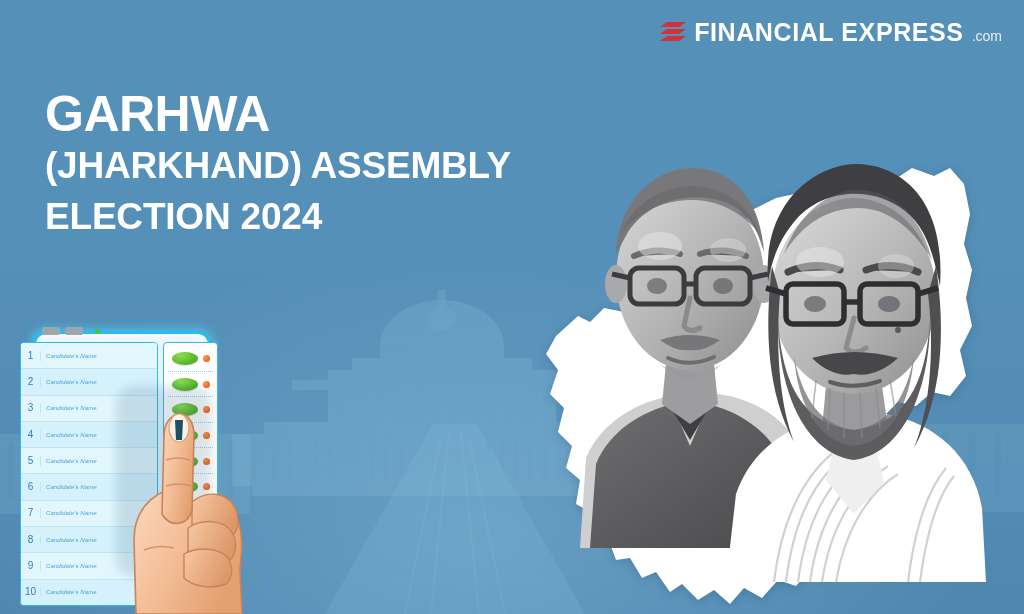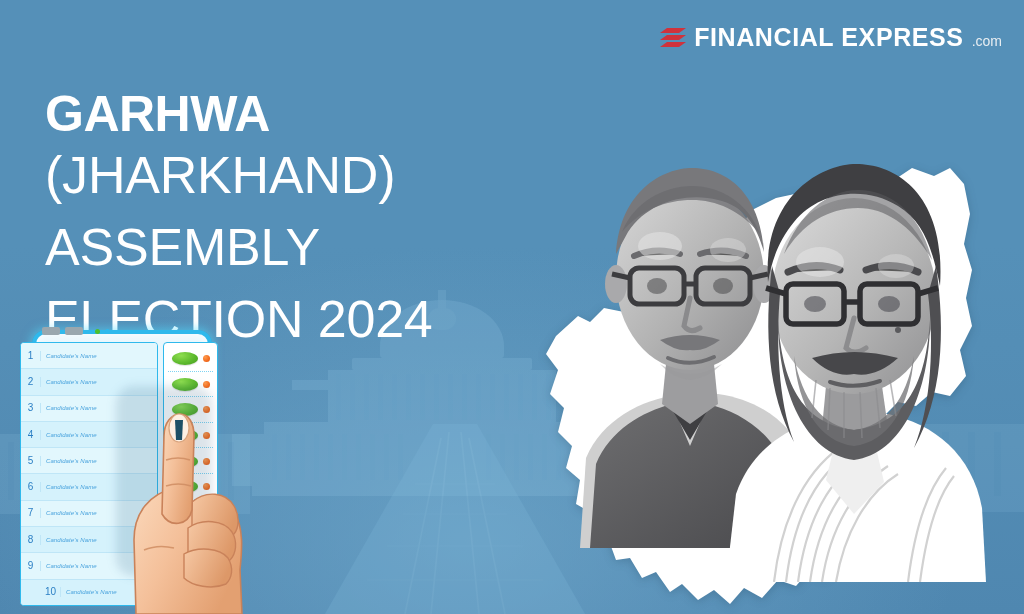--- a/index.html
+++ b/index.html
@@ -30,21 +30,21 @@
   }
   .bg-road svg{ width:100%; height:100%; display:block;}
 
   .bg-side-l{ position:absolute; left:0; bottom:40px; width:250px; height:180px; opacity:.18;}
   .bg-side-r{ position:absolute; right:0; bottom:40px; width:300px; height:200px; opacity:.16;}
   .bg-side-l svg,.bg-side-r svg{width:100%;height:100%;display:block;}
 
   
   #logo {
     position:absolute; top:20px; right:22px;
-    display:flex; align-items:flex-end; gap:8px;
+    display:flex; align-items:flex-start; gap:8px;
     height:30px;
   }
   #logo .mark { width:26px; height:24px; flex:none; }
   #logo .wordmark {
     color:#ffffff;
     font-size:25px;
     font-weight:bold;
     letter-spacing:.6px;
     line-height:1;
     white-space:nowrap;
@@ -63,21 +63,21 @@
   #headline {
     position:absolute; left:45px; top:88px; width:560px;
     color:#fff;
   }
   #headline .l1 {
     font-size:50px; font-weight:bold; line-height:1.04;
     letter-spacing:-0.5px;
     text-transform:uppercase;
   }
   #headline .l2, #headline .l3 {
-    font-size:52px; font-weight:normal; line-height:1.38;
+    font-size:37px; font-weight:bold; line-height:1.38;
     letter-spacing:-0.2px;
     text-transform:uppercase;
   }
 
   
   #map-group { position:absolute; left:520px; top:80px; width:480px; height:534px; }
   #map-shape { position:absolute; left:0; top:60px; width:460px; height:474px; }
   #map-shape svg { width:100%; height:100%; display:block; filter:drop-shadow(0 2px 5px rgba(20,50,75,.22)); }
 
   
@@ -113,21 +113,21 @@
     display:flex; flex-direction:column;
     overflow:hidden;
   }
   .cand-row {
     flex:1 1 0; display:flex; align-items:center;
     border-bottom:1px solid #bfe6f7;
     background:#e2f7fd;
     min-height:0;
   }
   .cand-row:nth-child(even){ background:#d5f2fc; }
-  .cand-row:last-child{ border-bottom:none;padding-left:20px; }
+  .cand-row:last-child{ border-bottom:none; }
   .cand-num {
     width:20px; flex:none; text-align:center;
     color:#2b7fc4; font-size:10px; font-weight:normal;
     border-right:1px solid #bfe6f7; line-height:1;
   }
   .cand-name {
     padding-left:5px; color:#4aa3dd; font-size:6px;
     font-style:italic; letter-spacing:.1px; white-space:nowrap;
   }
   #btn-col {

